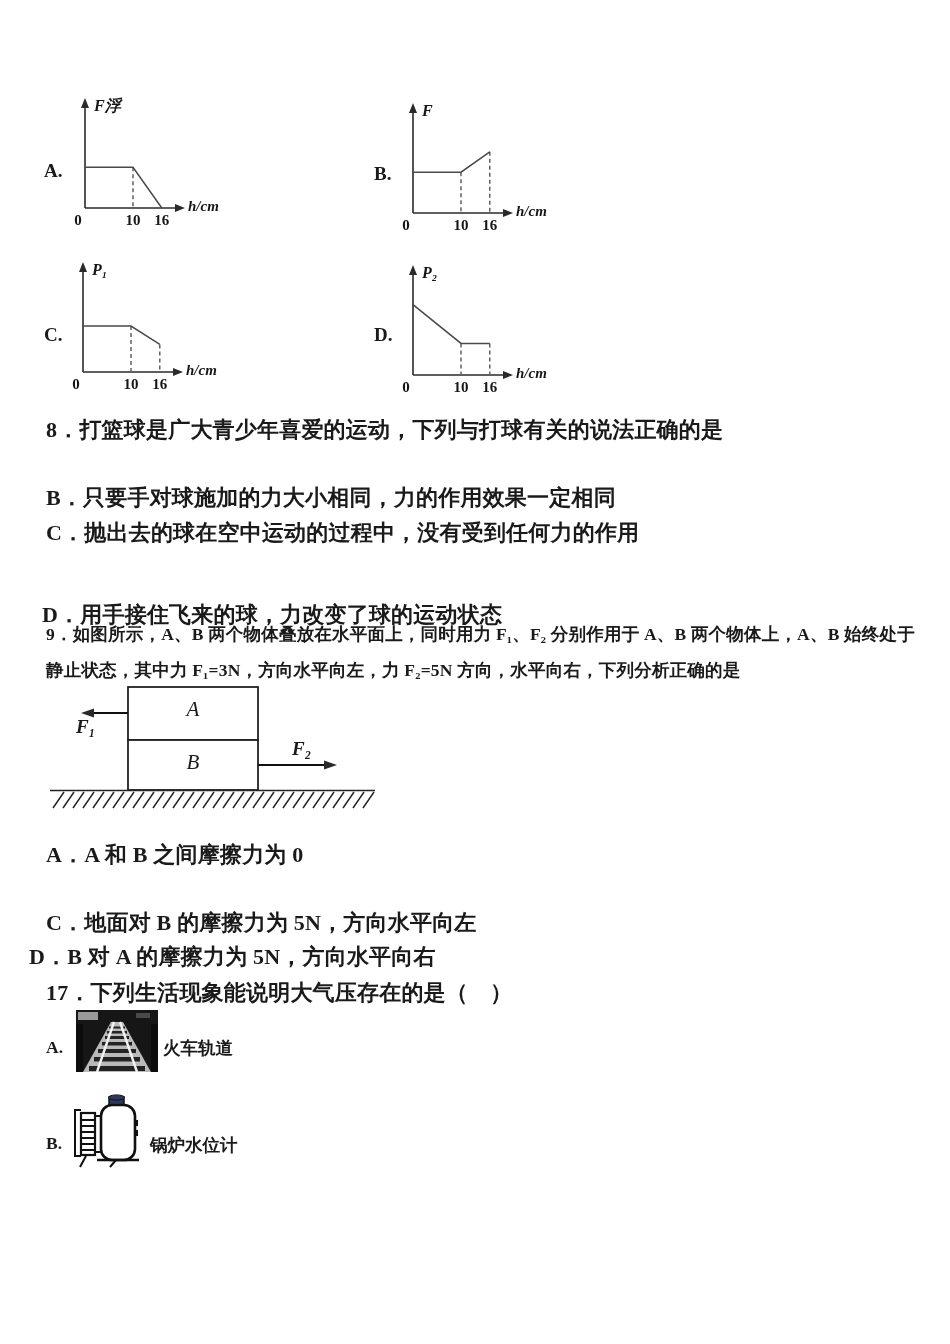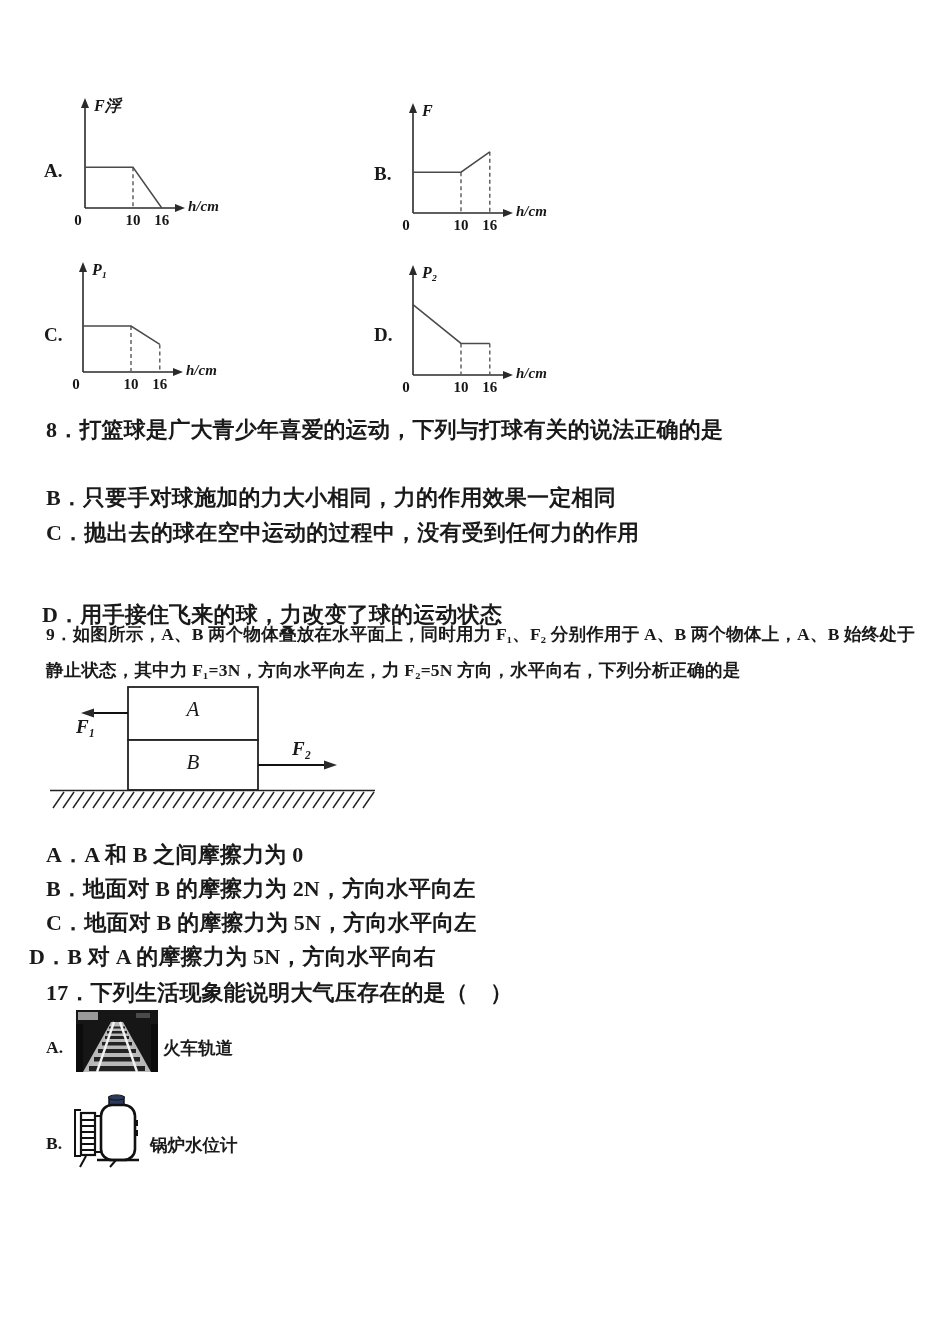--- a/index.html
+++ b/index.html
@@ -145,21 +145,20 @@
       <line x1="218" y1="105" x2="286" y2="105" class="farrow"></line>
       <polygon points="297,105 284,100.5 284,109.5" class="axf"></polygon>
     </svg>
     <span class="abs dlabel" style="left:36px;top:26px;margin-top:30px;">F₁</span>
     <span class="abs blabel" style="left:88px;top:37px;width:130px;">A</span>
     <span class="abs blabel" style="left:88px;top:90px;width:130px;">B</span>
     <span class="abs dlabel" style="left:252px;top:78px;">F₂</span>
   </div>
 
   <div class="abs opt" style="left:46px;top:840px;">A．A 和 B 之间摩擦力为 0</div>
-  <div class="abs opt" style="left:46px;top:874px;">B．地面对 B 的摩擦力为 2N，方向水平向左</div>
   <div class="abs opt" style="left:46px;top:908px;">C．地面对 B 的摩擦力为 5N，方向水平向左</div>
   <div class="abs opt" style="left:29px;top:942px;">D．B 对 A 的摩擦力为 5N，方向水平向右</div>
 
   <div class="abs stem" style="left:46px;top:978px;">17．下列生活现象能说明大气压存在的是（　）</div>
 
   <span class="abs q10letter" style="left:46px;top:1037px;">A.</span>
   <svg class="abs" style="left:76px;top:1010px;" width="82" height="62">
     <rect x="0" y="0" width="82" height="62" fill="#161616"></rect>
     <rect x="2" y="2" width="20" height="8" fill="#9a9a9a"></rect>
     <rect x="60" y="3" width="14" height="5" fill="#4a4a4a"></rect>

